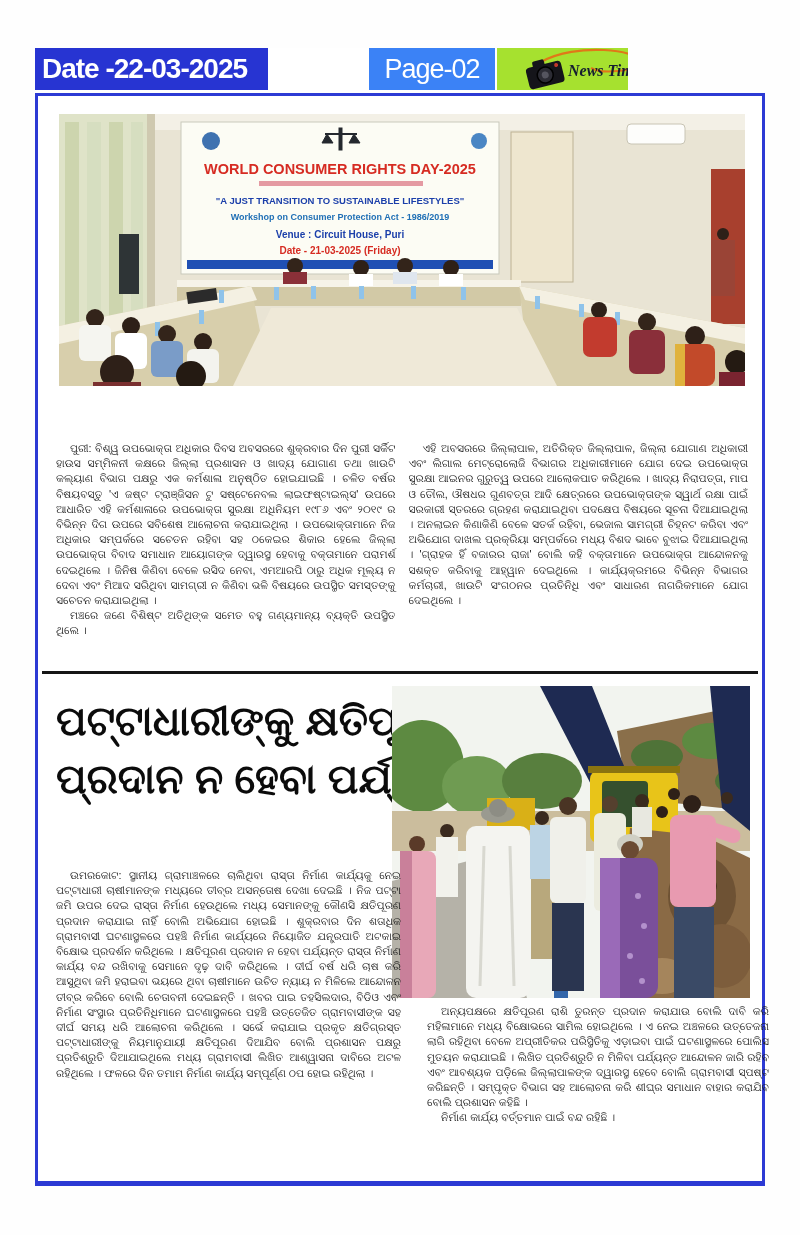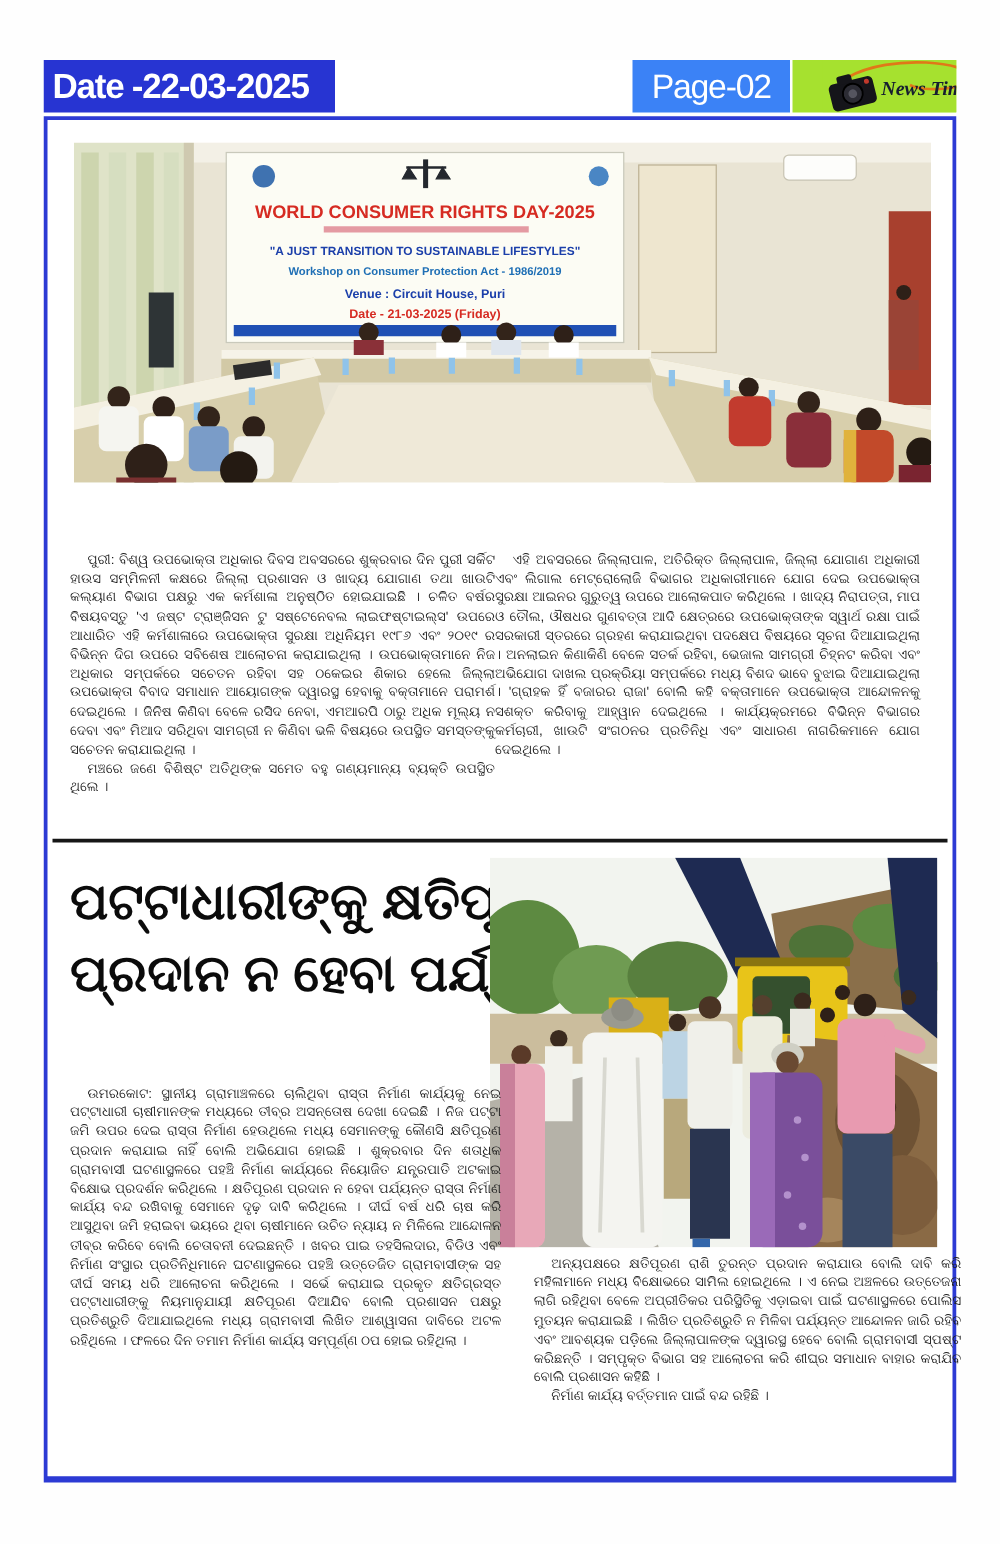--- a/index.html
+++ b/index.html
@@ -1,38 +1,38 @@
 <!DOCTYPE html>
 <html><head>
 <meta charset="utf-8">
 <style>
   * { margin:0; padding:0; box-sizing:border-box; }
   html,body { width:800px; background:#ffffff; font-family:"Liberation Sans", sans-serif; }
   .sheet { position:relative; width:800px; height:1235px; background:#fefefe; overflow:hidden; }
 
   
-  .header-row { position:absolute; left:35px; top:48px; width:730px; height:42px; display:flex; }
+  .header-row { position:absolute; left:35px; top:48px; width:593px; height:42px; display:flex; }
   .date-bar { width:233px; height:42px; background:#2734d2; color:#fff; font-weight:bold;
               font-size:28px; line-height:42px; padding-left:7px; letter-spacing:-1px; }
   .header-gap { flex:1; background:#ffffff; }
   .page-bar { width:126px; height:42px; background:#3b82f6; color:#fff; font-weight:normal;
               font-size:27px; line-height:42px; text-align:center; letter-spacing:-1px; }
   .logo-box { width:131px; height:42px; background:#a6e12f; margin-left:2px; position:relative; overflow:hidden;padding-left:24px; }
 
   
   .frame { position:absolute; left:35px; top:93px; width:730px; height:1093px;
            border:3px solid #2c3ad4; border-bottom-width:5px; background:#ffffff; }
 
   .photo1 { position:absolute; left:21px; top:18px; width:686px; height:332px; overflow:hidden; }
   .headline1 { position:absolute; left:6px; top:281px; width:712px; text-align:center;
                font-size:37px; font-weight:800; color:#0b0b0b; white-space:nowrap;
                font-family:"Liberation Sans", sans-serif; }
 
   .article1-cols { position:absolute; left:18px; top:345px; width:692px; height:230px;
-                   display:flex; overflow:hidden; }
+                   display:flex; gap:13px; overflow:hidden; }
   .news-col { width:340px; font-size:10.8px; line-height:15.2px; text-align:justify; color:#1d1d1d; }
   .news-col p { text-indent:14px; }
 
   .divider { position:absolute; left:4px; top:575px; width:716px; height:3px; background:#161616; }
 
   .article2 { position:absolute; left:0; top:582px; width:724px; height:506px; }
   .headline2 { position:absolute; left:18px; top:14px; width:340px; font-size:41px;
                line-height:58px; font-weight:800; color:#0b0b0b; white-space:nowrap; }
   .photo2 { position:absolute; left:354px; top:8px; width:358px; height:312px; overflow:hidden; }
   .a2-col-left  { position:absolute; left:18px; top:190px; width:345px; height:314px; overflow:hidden; }

